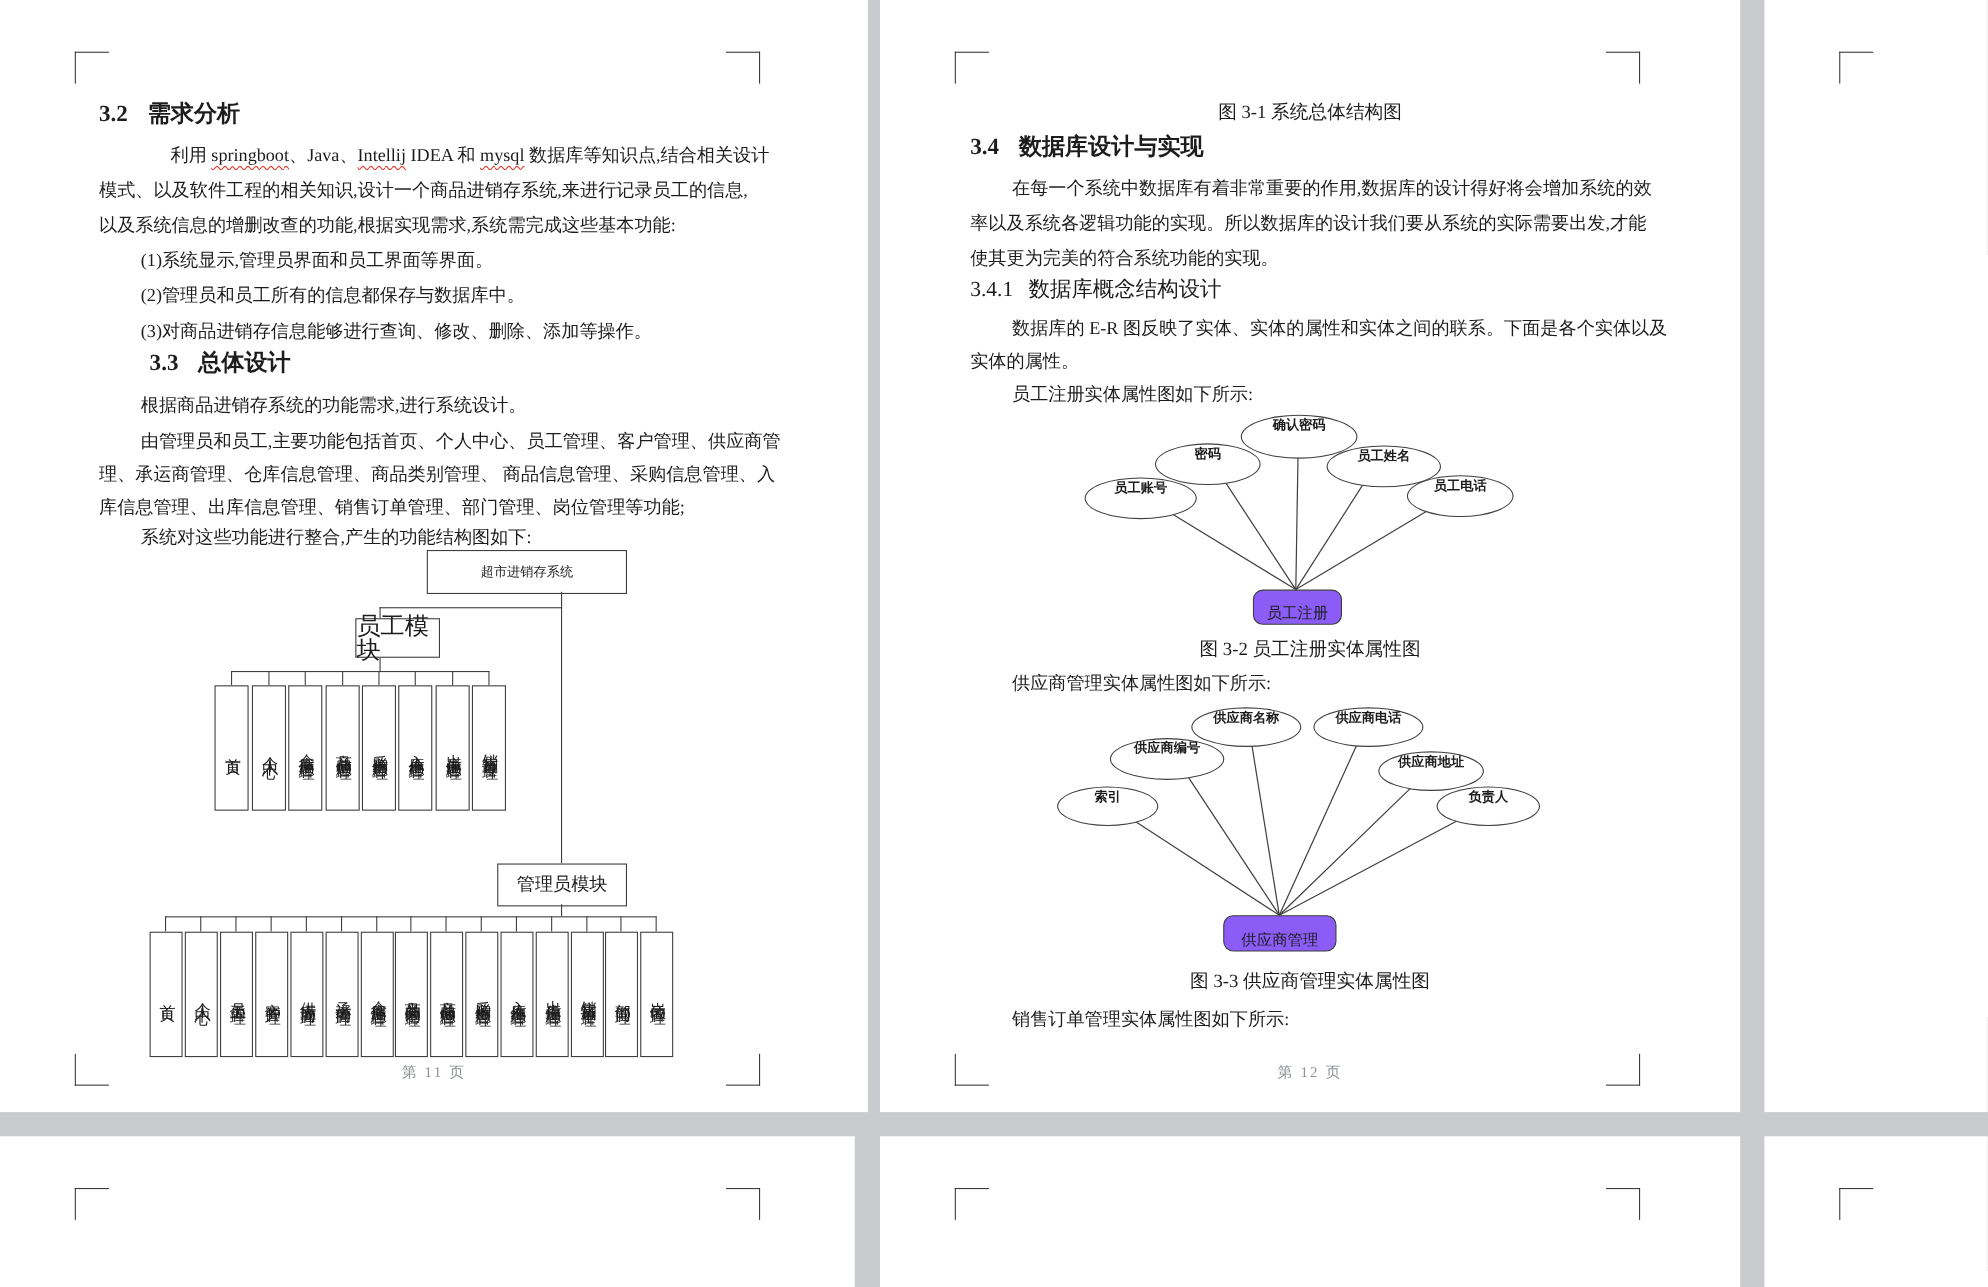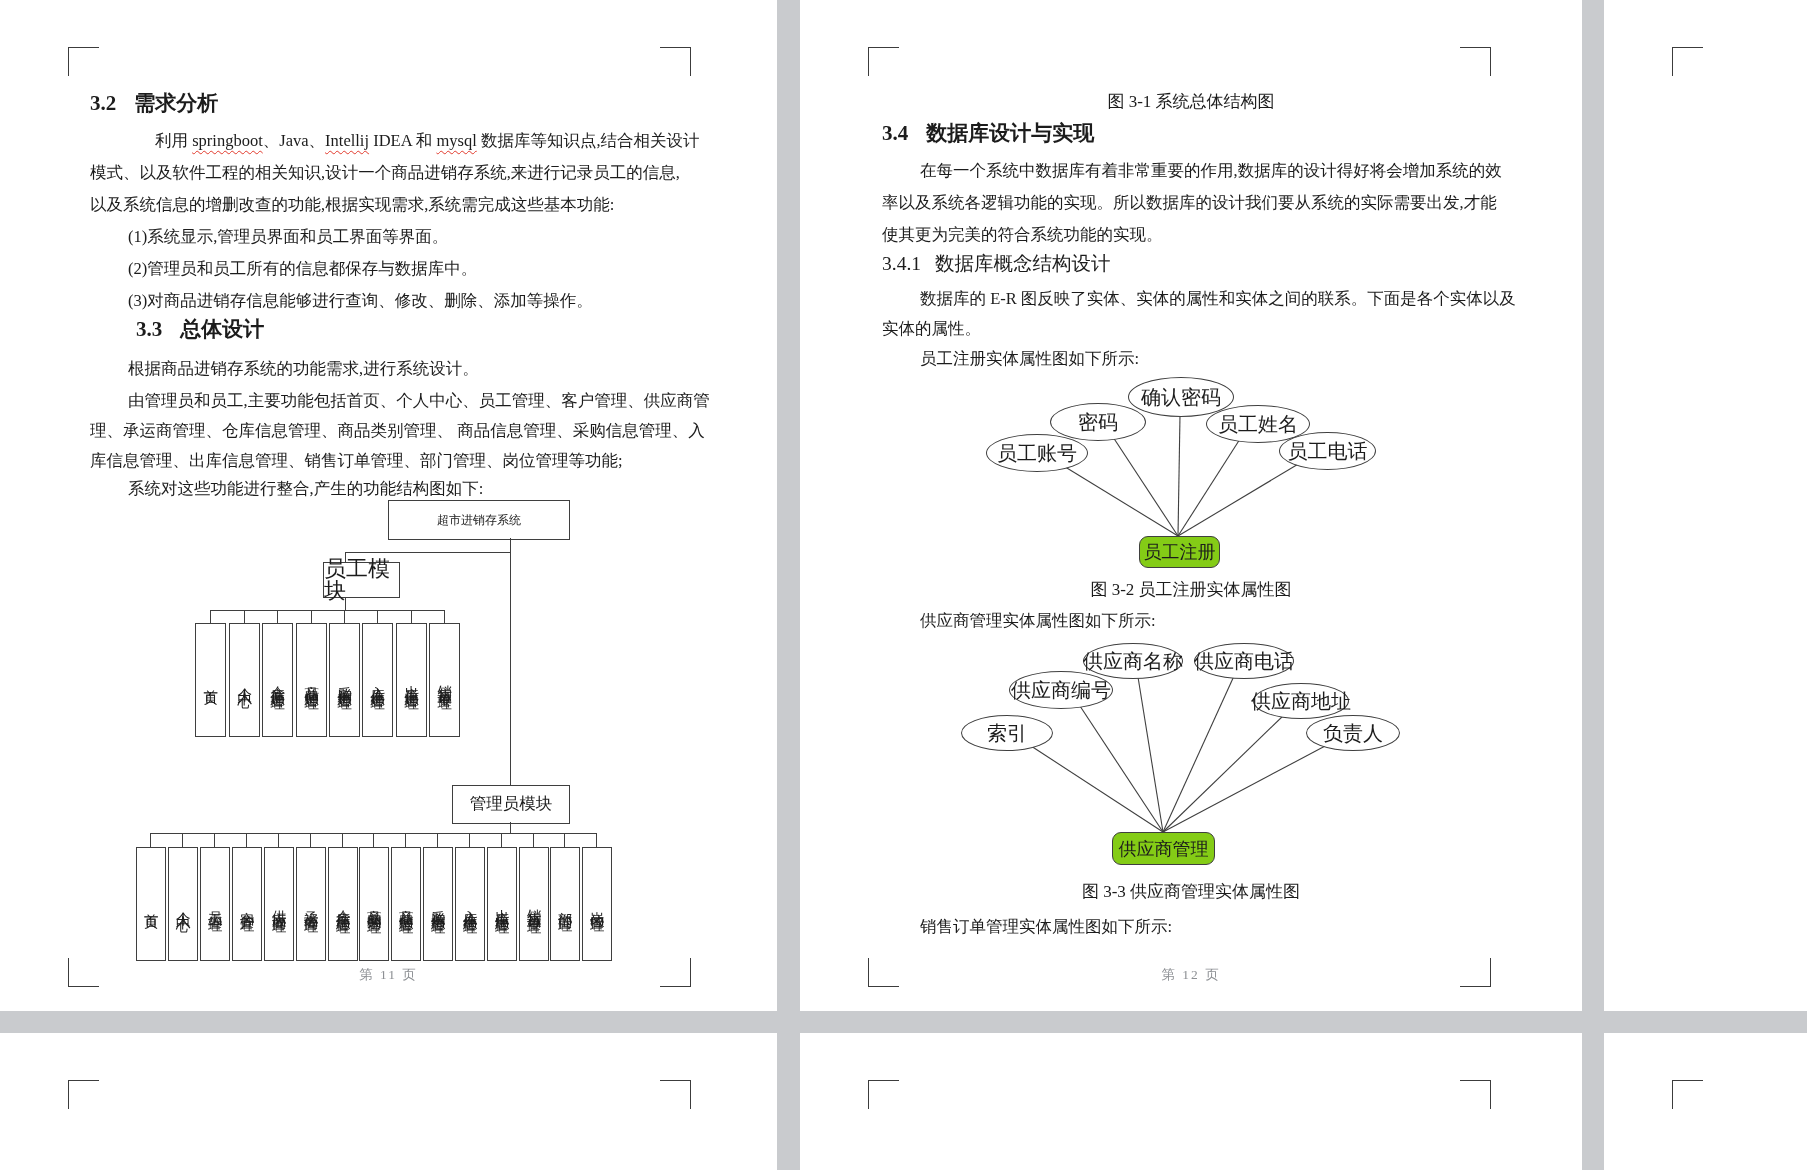--- a/index.html
+++ b/index.html
@@ -17,29 +17,29 @@
   .subhd{position:absolute;white-space:nowrap;font-size:19.5px;line-height:24px;}
   .subhd .num{margin-right:14px;}
   .caption{position:absolute;left:0;width:100%;text-align:center;font-size:17px;white-space:nowrap;}
   .footer{position:absolute;left:0;width:100%;text-align:center;font-size:13.5px;color:#8d9094;letter-spacing:2px;}
   .wavy{text-decoration:underline wavy #e23b2e 1px;text-underline-offset:4px;}
   .box{position:absolute;border:1.4px solid #3f3f3f;background:#fff;display:flex;align-items:center;justify-content:center;}
   .box span{line-height:1;}
   .vtxt span{writing-mode:vertical-rl;text-orientation:upright;letter-spacing:2px;font-size:14.5px;line-height:1;}
   .conn{position:absolute;background:#3f3f3f;}
   .ellipse{position:absolute;border:1.3px solid #3f3f3f;border-radius:50%;background:#fff;
-           display:flex;align-items:center;justify-content:center;font-size:20px;white-space:nowrap;}
-  .entity{position:absolute;border:1.4px solid #3f3f3f;border-radius:9px;background:#84cc16;
-          display:flex;align-items:center;justify-content:center;font-size:18px;white-space:nowrap;}
+           display:flex;justify-content:center;font-size:12px;white-space:nowrap;font-weight:bold;}
+  .entity{position:absolute;border:1.4px solid #3f3f3f;border-radius:9px;background:#8b5cf6;
+          display:flex;align-items:flex-end;justify-content:center;font-size:14px;white-space:nowrap;}
   svg{position:absolute;left:0;top:0;}
 </style>
 </head>
 <body>
 
-<div class="page" style="left:0;top:0;width:777px;height:1011px;">
+<div class="page" style="left:0;top:0;width:777px;height:1011px;padding-left:12px;">
   <div class="mark tl" style="left:68px;top:47px;"></div>
   <div class="mark tr" style="left:660px;top:47px;"></div>
   <div class="mark bl" style="left:68px;top:958px;"></div>
   <div class="mark br" style="left:660px;top:958px;"></div>
 
   <div class="hd" style="left:90px;top:90px;">
     <span class="num">3.2</span><span>需求分析</span>
   </div>
 
   <div class="tline" style="left:128px;top:130px;margin-left:27px;">

